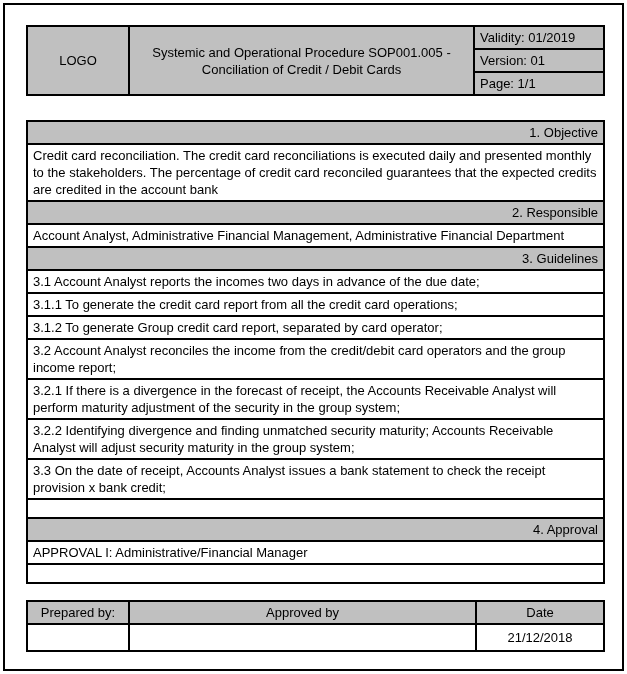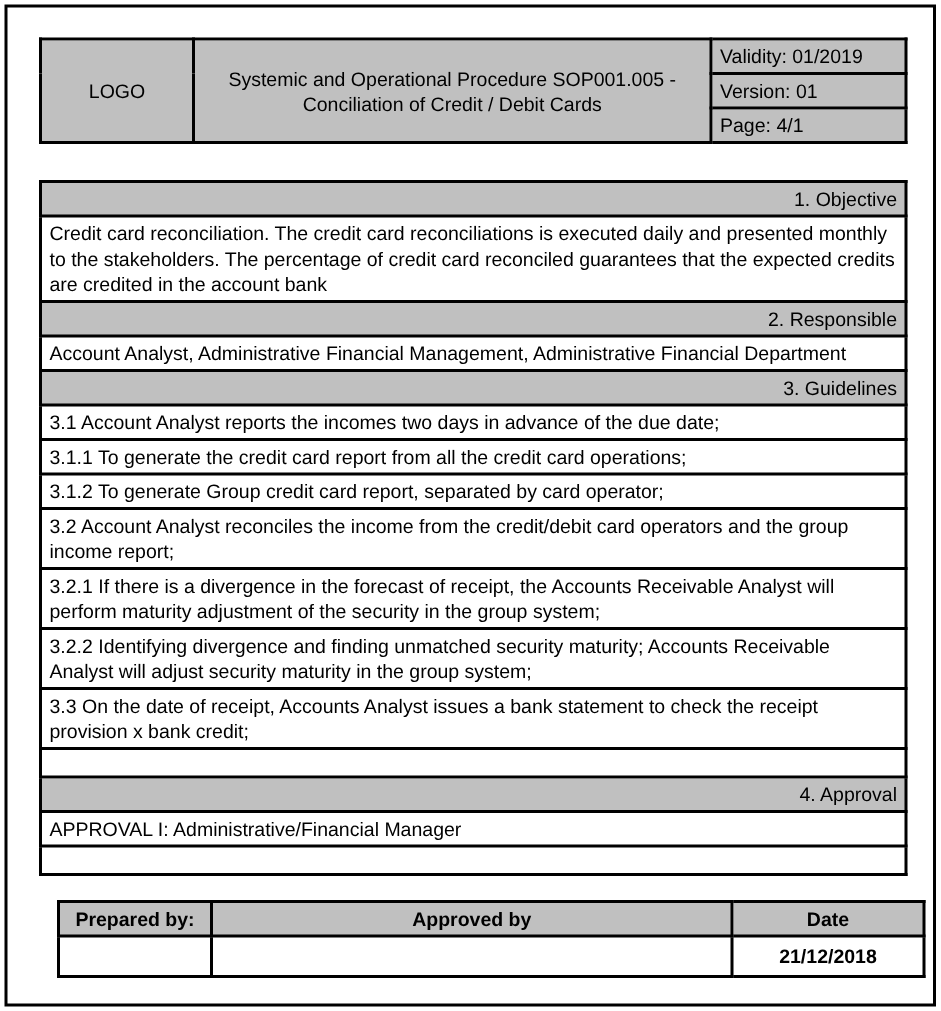--- a/index.html
+++ b/index.html
@@ -38,21 +38,21 @@
   #header-table { left: 26px; top: 25px; width: 577px; height: 70px; }
   #header-table td.meta { padding-left: 5px; }
 
   
   #main-table { left: 26px; top: 120px; width: 577px; }
   #main-table td { vertical-align: top; }
   #main-table td.section-head { height: 15px; text-align: right; }
   #main-table td.empty-row { height: 13px; }
 
   
-  #footer-table { left: 38px; top: 600px; width: 577px; font-weight: bold; }
+  #footer-table { left: 26px; top: 600px; width: 577px; }
   #footer-table td.sig-value { height: 21px; margin-left: 40px; }
 </style>
 </head>
 <body>
 
 <div class="page">
   <div class="page-border"></div>
 
   <table class="tbl" id="header-table">
     <colgroup>
@@ -63,21 +63,21 @@
     <tbody>
       <tr>
         <td rowspan="3" class="gray center">LOGO</td>
         <td rowspan="3" class="gray center">Systemic and Operational Procedure SOP001.005 - Conciliation of Credit / Debit Cards</td>
         <td class="gray meta">Validity: 01/2019</td>
       </tr>
       <tr>
         <td class="gray meta">Version: 01</td>
       </tr>
       <tr>
-        <td class="gray meta">Page: 4/1</td>
+        <td class="gray meta">Page: 1/1</td>
       </tr>
     </tbody>
   </table>
 
   <table class="tbl" id="main-table">
     <colgroup>
         <col style="width:577px">
       </colgroup>
     <tbody>
       <tr>

